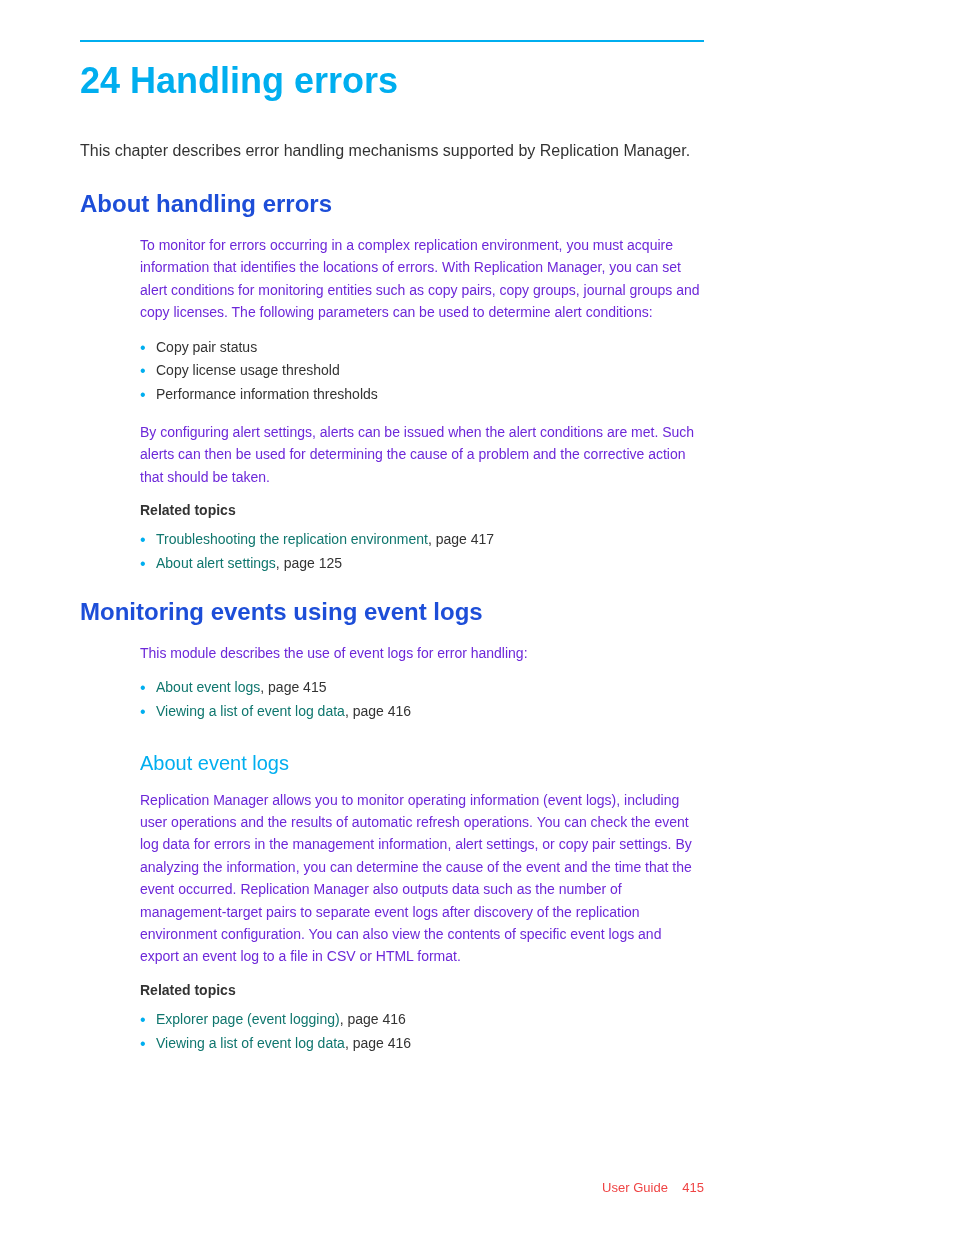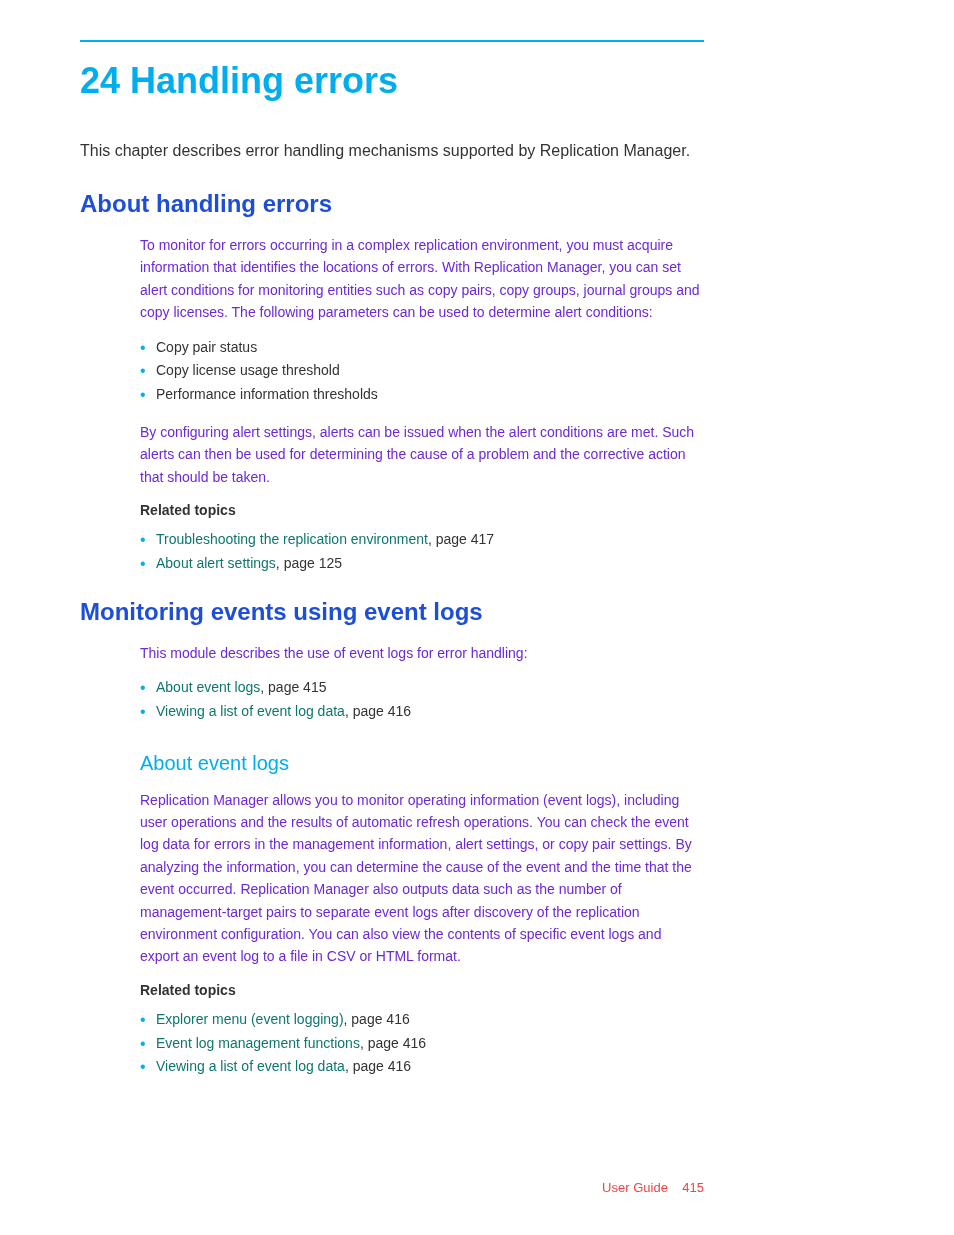--- a/index.html
+++ b/index.html
@@ -171,24 +171,21 @@
       </ul>
 
       <div class="section-block">
         <h3 class="subsection-title">About event logs</h3>
         <p class="body-text">
           Replication Manager allows you to monitor operating information (event logs), including user operations and the results of automatic refresh operations. You can check the event log data for errors in the management information, alert settings, or copy pair settings. By analyzing the information, you can determine the cause of the event and the time that the event occurred. Replication Manager also outputs data such as the number of management-target pairs to separate event logs after discovery of the replication environment configuration. You can also view the contents of specific event logs and export an event log to a file in CSV or HTML format.
         </p>
         <p class="related-topics-label">Related topics</p>
         <ul class="bullet-list">
           <li>
-            <a href="#">Explorer menu (event logging)</a>, page 416
-          </li>
-          <li>
-            <a href="#">Event log management functions</a>, page 416
+            <a href="#">Explorer page (event logging)</a>, page 416
           </li>
           <li>
             <a href="#">Viewing a list of event log data</a>, page 416
           </li>
         </ul>
       </div>
     </div>
   </div>
 
   <div class="page-footer">

